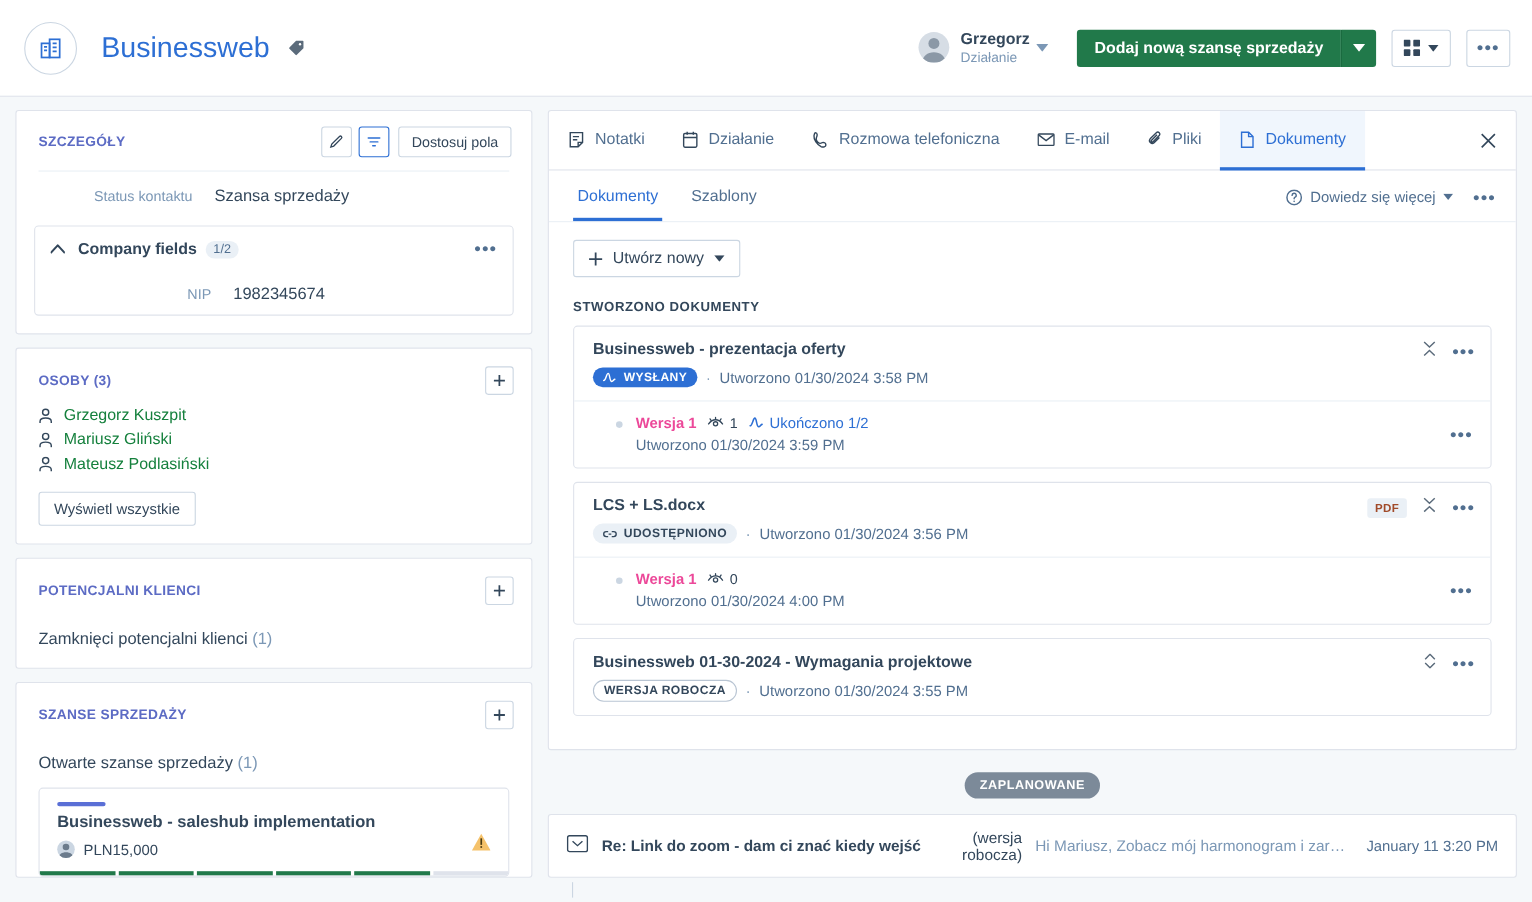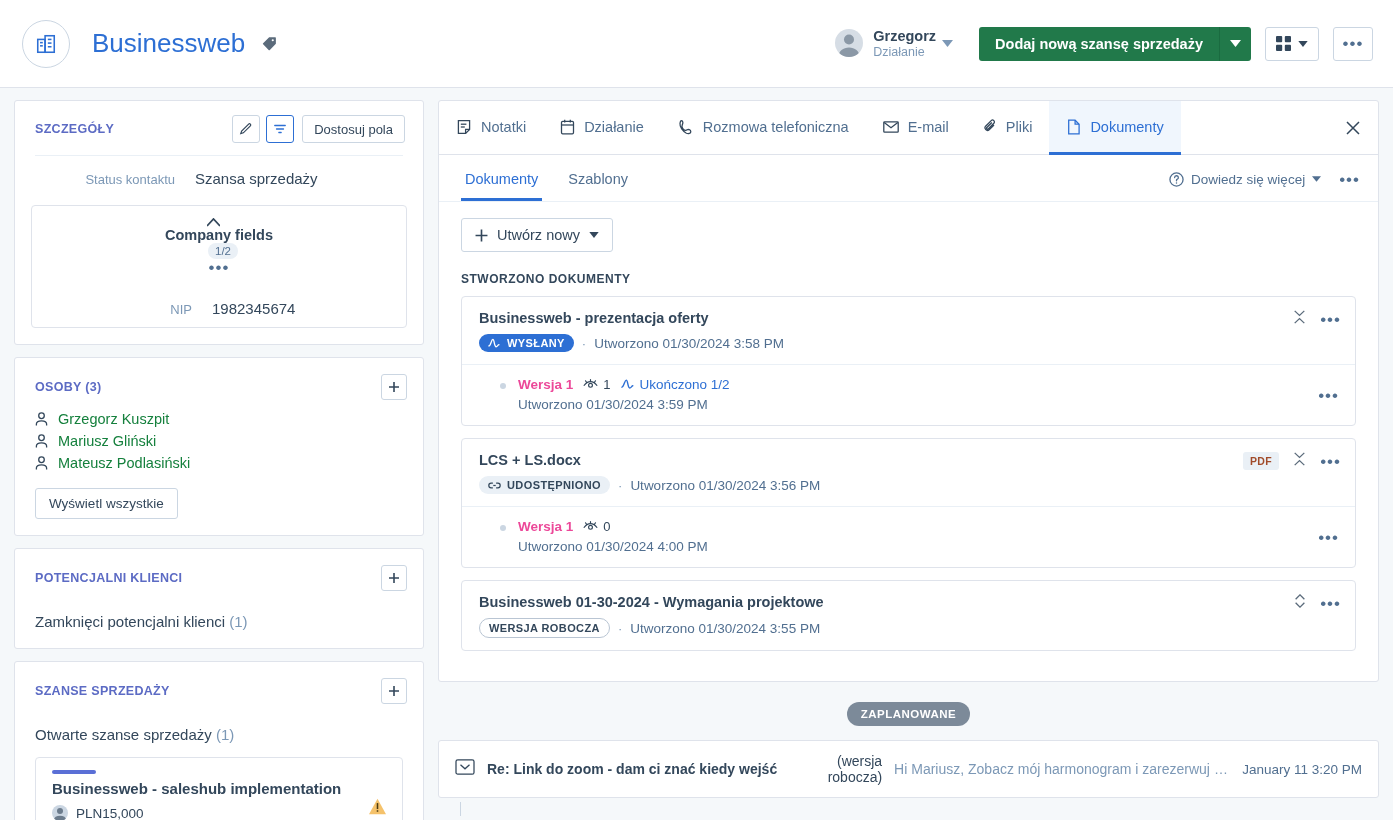--- a/index.html
+++ b/index.html
@@ -68,21 +68,21 @@
   }
   .ghost-btn {
     height: 34px; border: 1px solid #cbd6e2; background: #fff;
     border-radius: 3px; display: flex; align-items: center; justify-content: center;
     gap: 7px; padding: 0 10px; margin-left: 14px; cursor: pointer;
   }
   .ghost-btn.sq { width: 40px; padding: 0; }
 
   
   .layout { display: flex; height: 732px; padding: 12px 14px 0 14px; gap: 14px; }
-  .left-col { width: 410px; flex: none; display: flex; flex-direction: column; gap: 12px; }
+  .left-col { width: 470px; flex: none; display: flex; flex-direction: column; gap: 12px; }
   .right-col { flex: 1 1 auto; display: flex; flex-direction: column; gap: 12px; min-width: 0; }
 
   .card {
     background: #fff; border: 1px solid #dfe3eb; border-radius: 3px;
   }
 
   .sec-title {
     font-size: 12.5px; font-weight: bold; color: #5c6bc4;
     letter-spacing: .3px;
   }
@@ -101,21 +101,21 @@
   }
   .divider { height: 1px; background: #eaf0f6; margin: 0 20px; }
 
   .field-row { display: flex; align-items: baseline; padding: 14px 20px 10px 20px; }
   .field-label { font-size: 13px; color: #7c98b6; width: 140px; text-align: right; flex: none; }
   .field-value { font-size: 15px; color: #33475b; margin-left: 20px; }
 
   .inner-card {
     margin: 8px 16px 16px 16px; border: 1px solid #dfe3eb; border-radius: 4px;
   }
-  .inner-head { display: flex; align-items: center; padding: 12px 14px 10px 14px; flex-direction: column; }
+  .inner-head { display: flex; align-items: center; padding: 12px 14px 10px 14px; }
   .chev { margin-right: 12px; display: flex; }
   .inner-title { font-size: 14.5px; font-weight: bold; color: #33475b; }
   .pill-count {
     background: #eaf0f6; color: #516f90; font-size: 11.5px;
     border-radius: 9px; padding: 2px 7px; margin-left: 8px;
   }
   .dots { color: #516f90; font-size: 17px; letter-spacing: 1px; cursor: pointer; line-height: 1; }
 
   .people-head { display: flex; align-items: center; padding: 16px 16px 8px 20px; justify-content: space-between; }
   .plus-btn {

